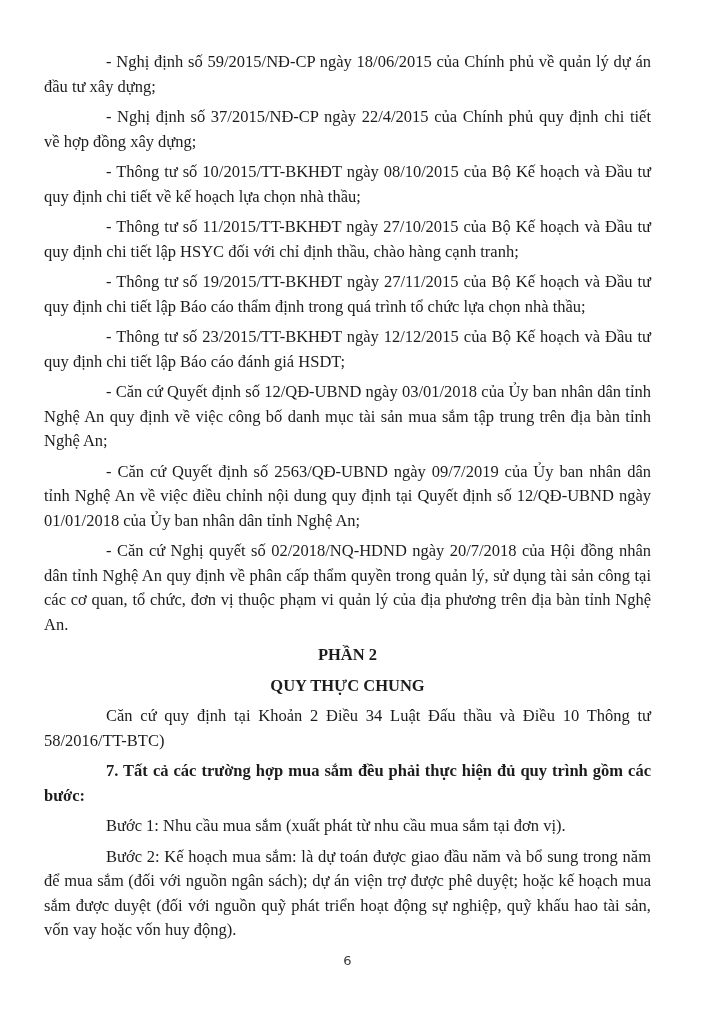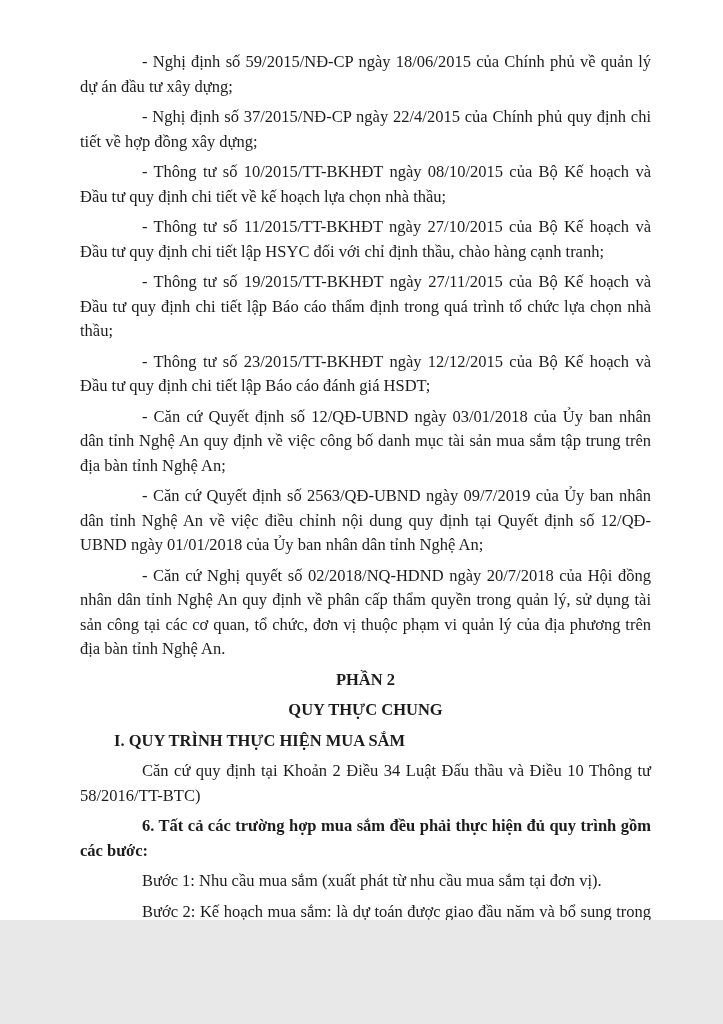--- a/index.html
+++ b/index.html
@@ -3,29 +3,29 @@
 <meta charset="utf-8">
 <style>
   html, body {
     margin: 0;
     padding: 0;
     background: #e8e8e8;
   }
   .page {
     position: relative;
     width: 723px;
-    height: 920px;
+    height: 1024px;
     background: #ffffff;
     color: #1c1c1c;
     font-family: "Liberation Serif", "DejaVu Serif", serif;
     font-size: 16.5px;
     line-height: 24.5px;
     overflow: hidden;
     box-sizing: border-box;
-    padding: 50px 72px 0 80px;
+    padding: 50px 72px 0 44px;
     text-align: justify;
   }
   .para {
     margin: 0 0 6px 0;
     text-indent: 62px;
   }
   .heading-center {
     text-align: center;
     font-weight: bold;
     margin: 0 0 6px 0;
@@ -61,21 +61,20 @@
   <p class="para">-  Thông tư số 10/2015/TT-BKHĐT ngày 08/10/2015 của Bộ Kế hoạch và Đầu tư quy định chi tiết về kế hoạch lựa chọn nhà thầu;</p>
   <p class="para">-  Thông tư số 11/2015/TT-BKHĐT ngày 27/10/2015 của Bộ Kế hoạch và Đầu tư quy định chi tiết lập HSYC đối với chỉ định thầu, chào hàng cạnh tranh;</p>
   <p class="para">-  Thông tư số 19/2015/TT-BKHĐT ngày 27/11/2015 của Bộ Kế hoạch và Đầu tư quy định chi tiết lập Báo cáo thẩm định trong quá trình tổ chức lựa chọn nhà thầu;</p>
   <p class="para">-  Thông tư số 23/2015/TT-BKHĐT ngày 12/12/2015 của Bộ Kế hoạch và Đầu tư quy định chi tiết lập Báo cáo đánh giá HSDT;</p>
   <p class="para">-  Căn cứ Quyết định số 12/QĐ-UBND ngày 03/01/2018 của Ủy ban nhân dân tỉnh Nghệ An quy định về việc công bố danh mục tài sản mua sắm tập trung trên địa bàn tỉnh Nghệ An;</p>
   <p class="para">-  Căn cứ Quyết định số 2563/QĐ-UBND ngày 09/7/2019 của Ủy ban nhân dân tỉnh Nghệ An về việc điều chỉnh nội dung quy định tại Quyết định số 12/QĐ-UBND ngày 01/01/2018 của Ủy ban nhân dân tỉnh Nghệ An;</p>
   <p class="para">-  Căn cứ Nghị quyết số 02/2018/NQ-HDND ngày 20/7/2018 của Hội đồng nhân dân tỉnh Nghệ An quy định về phân cấp thẩm quyền trong quản lý, sử dụng tài sản công tại các cơ quan, tổ chức, đơn vị thuộc phạm vi quản lý của địa phương trên địa bàn tỉnh Nghệ An.</p>
 
   <p class="heading-center part-title">PHẦN 2</p>
   <p class="heading-center">QUY THỰC CHUNG</p>
-  <p class="section-heading">I. QUY TRÌNH THỰC HIỆN MUA SẮM</p>
 
   <p class="para">Căn cứ quy định tại Khoản 2 Điều 34 Luật Đấu thầu và Điều 10 Thông tư 58/2016/TT-BTC)</p>
-  <p class="bold-para">6. Tất cả các trường hợp mua sắm đều phải thực hiện đủ quy trình gồm các bước:</p>
+  <p class="bold-para">7. Tất cả các trường hợp mua sắm đều phải thực hiện đủ quy trình gồm các bước:</p>
   <p class="para">Bước 1: Nhu cầu mua sắm (xuất phát từ nhu cầu mua sắm tại đơn vị).</p>
   <p class="para">Bước 2: Kế hoạch mua sắm: là dự toán được giao đầu năm và bổ sung trong năm để mua sắm (đối với nguồn ngân sách); dự án viện trợ được phê duyệt; hoặc kế hoạch mua sắm được duyệt (đối với nguồn quỹ phát triển hoạt động sự nghiệp, quỹ khấu hao tài sản, vốn vay hoặc vốn huy động).</p>
 
   <p class="page-number">6</p>
 </div>
 
 </body></html>

